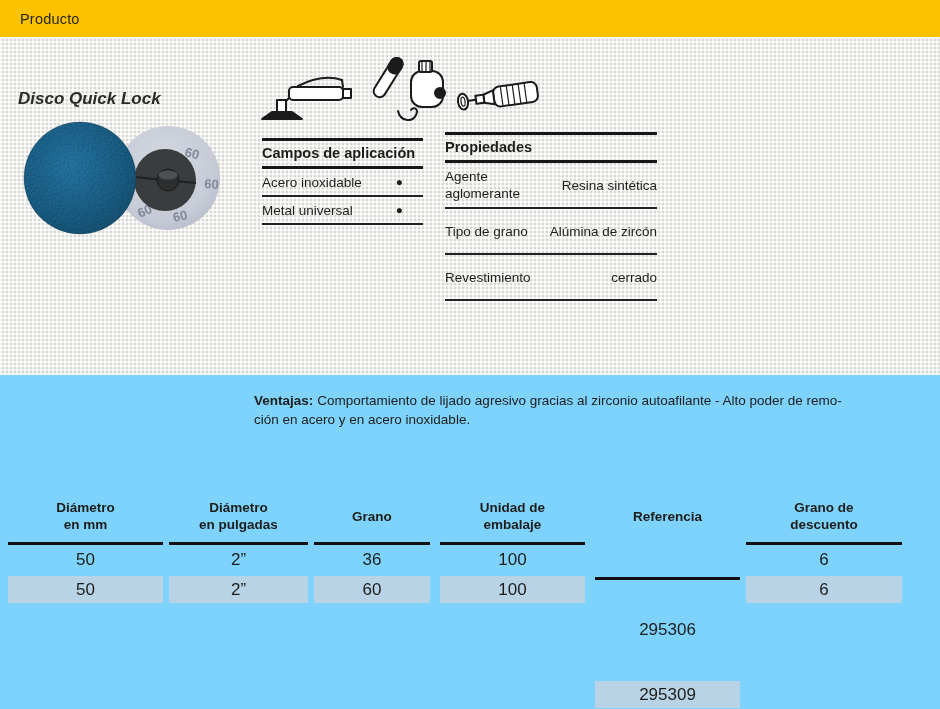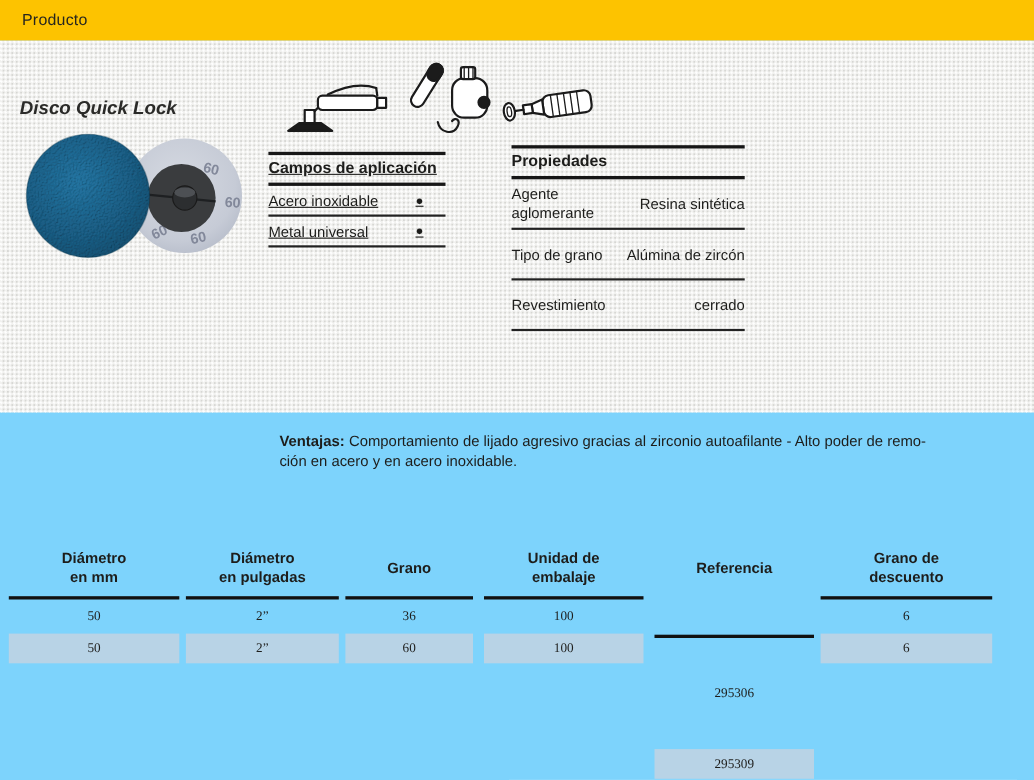--- a/index.html
+++ b/index.html
@@ -31,22 +31,22 @@
   }
   .discs{ position:absolute; left:22px; top:79px; width:216px; height:124px; }
   .tools{ position:absolute; left:0; top:0; }
   .tool{ position:absolute; }
   .tool-1{ left:256px; top:30px; }
   .tool-2{ left:356px; top:16px; }
   .tool-3{ left:452px; top:38px; }
 
   
   .panel{ position:absolute; }
-  .panel-campos{ left:244px; top:101px; width:161px;text-decoration:underline; }
-  .panel-props { left:445px; top:95px;  width:212px;margin-left:20px; }
+  .panel-campos{ left:262px; top:101px; width:161px; }
+  .panel-props { left:445px; top:95px;  width:212px; }
   .panel-title{
     border-top:3px solid #161616; border-bottom:3px solid #161616;
     font-weight:bold; font-size:14.5px; padding:4px 0 5px;
   }
   .af-row{
     display:flex; justify-content:space-between; align-items:center;
     height:26px; border-bottom:2px solid #222; font-size:13.5px;
   }
   .af-row .marker{ padding-right:20px; font-size:12px; line-height:1; }
   .prop-row{
@@ -68,22 +68,21 @@
   .spec-table{ position:absolute; left:8px; top:490px; display:flex; }
   .spec-col{ display:flex; flex-direction:column; }
   .spec-th{
     height:52px; display:flex; align-items:center; justify-content:center;
     text-align:center; font-weight:bold; font-size:13.5px; line-height:17px;
     white-space:pre-line;
   }
   .spec-rule{ height:3px; background:#111; }
   .spec-cell{
     height:30px; display:flex; align-items:center; justify-content:center;
-    font-size:12px;
-    font-family:Liberation Serif, serif;
+    font-size:17px;
   }
   .spec-cell.alt{ height:27px; margin-top:1px; background:var(--row-highlight,#b8d3e6); }
 
   svg{ display:block; }
 </style>
 </head>
 <body>
 
 <div class="page">
 

